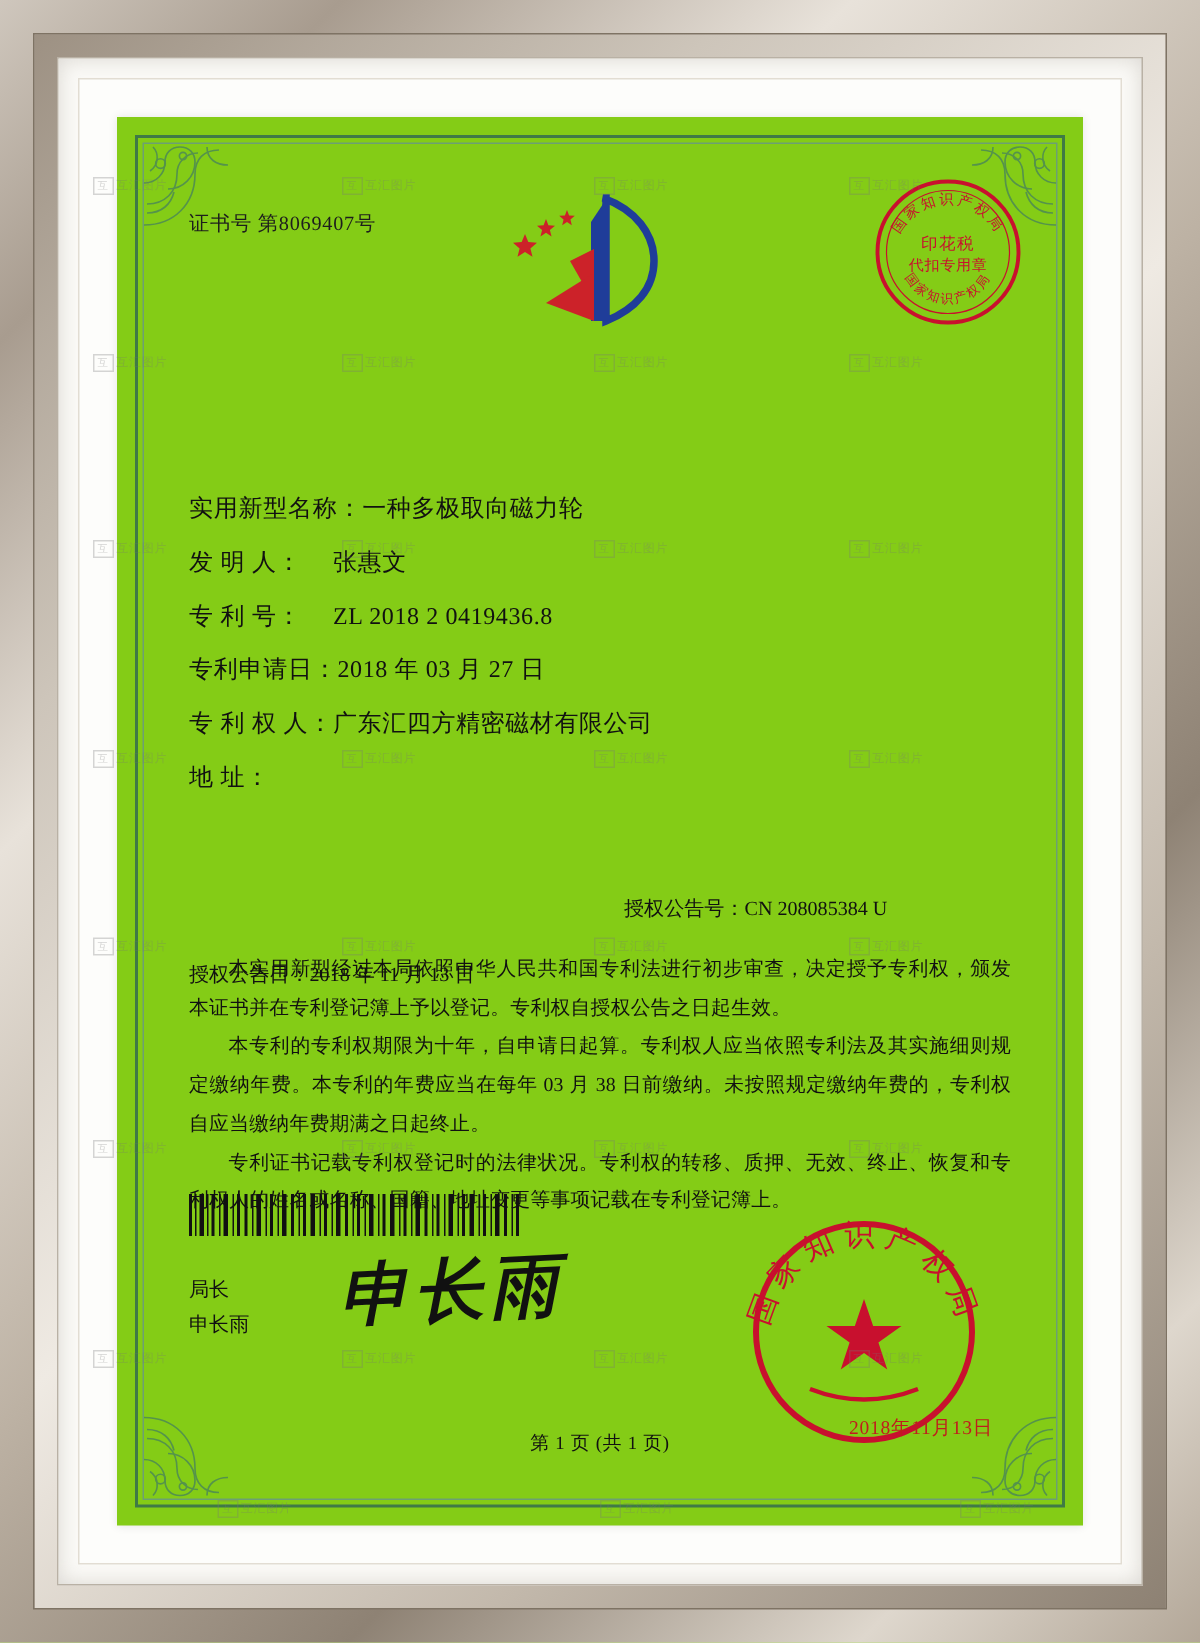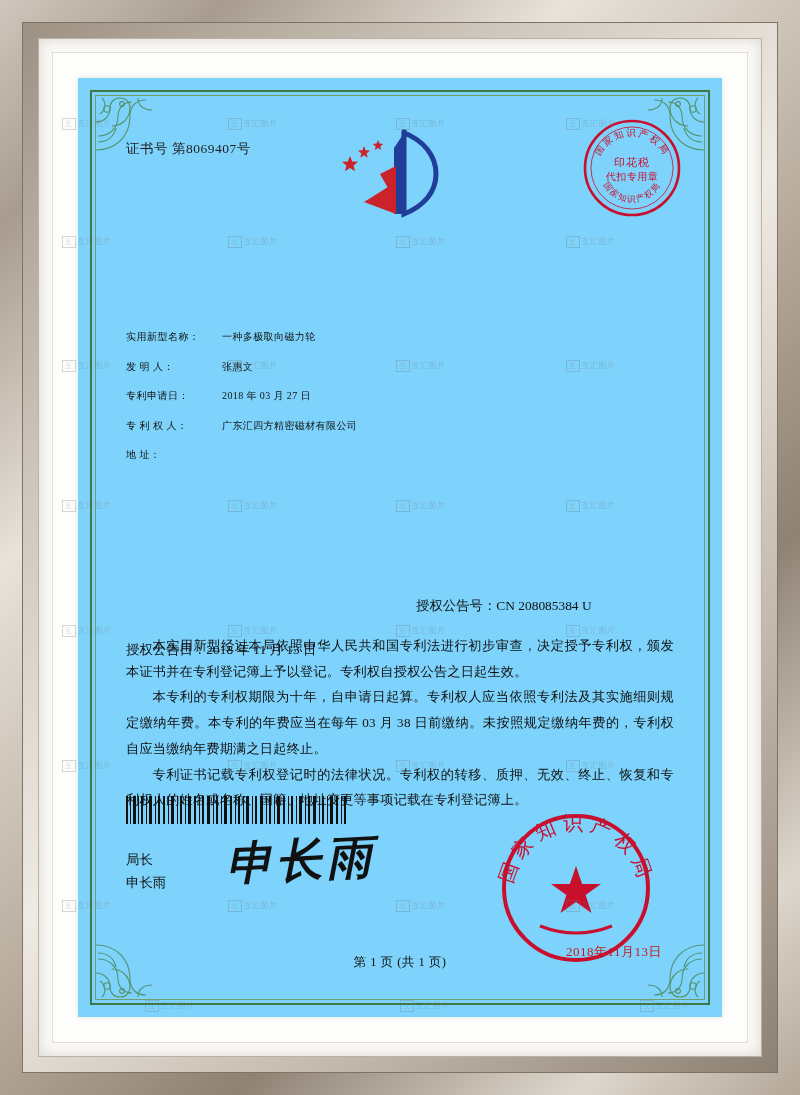--- a/index.html
+++ b/index.html
@@ -29,21 +29,21 @@
   }
   .mat{
     position:absolute;left:52px;top:52px;width:696px;height:991px;
     background:#fdfdfb;
     box-sizing:border-box;
     border:1px solid #e2ddd3;
   }
   
   .sheet{
     position:absolute;left:78px;top:78px;width:644px;height:939px;
-    background:#7dd3fc;
+    background:#84cc16;
     box-sizing:border-box;
     box-shadow:0 0 6px rgba(0,0,0,.10);
   }
   .green-border{
     position:absolute;left:12px;top:12px;right:12px;bottom:12px;
     border:2px solid #3f7a46;
     box-sizing:border-box;
   }
   .green-border:before{
     content:"";position:absolute;left:3px;top:3px;right:3px;bottom:3px;
@@ -84,21 +84,21 @@
     text-align:center;
     font-size:36px;
     letter-spacing:6px;
     color:#111;
     font-family:"Liberation Serif",serif;
     font-weight:700;
   }
 
   .fields{
     position:absolute;left:48px;top:254px;width:556px;
-    font-size:10px;color:#111;line-height:1.05;
+    font-size:16px;color:#111;line-height:1.05;
   }
   .row{
     display:flex;align-items:flex-start;margin-bottom:19px;
   }
   .lbl{
     flex:0 0 96px;
     white-space:nowrap;
     letter-spacing:.5px;
   }
   .val{flex:1;letter-spacing:.4px;}
@@ -271,20 +271,24 @@
 
 
     <div class="fields">
       <div class="row">
         <div class="lbl">实用新型名称：</div>
         <div class="val">一种多极取向磁力轮</div>
       </div>
       <div class="row">
         <div class="lbl">发 明 人：</div>
         <div class="val">张惠文</div>
+      </div>
+      <div class="row">
+        <div class="lbl">专 利 号：</div>
+        <div class="val mono">ZL 2018 2 0419436.8</div>
       </div>
       <div class="row">
         <div class="lbl">专利申请日：</div>
         <div class="val">2018 年 03 月 27 日</div>
       </div>
       <div class="row">
         <div class="lbl">专 利 权 人：</div>
         <div class="val">广东汇四方精密磁材有限公司</div>
       </div>
       <div class="row">

